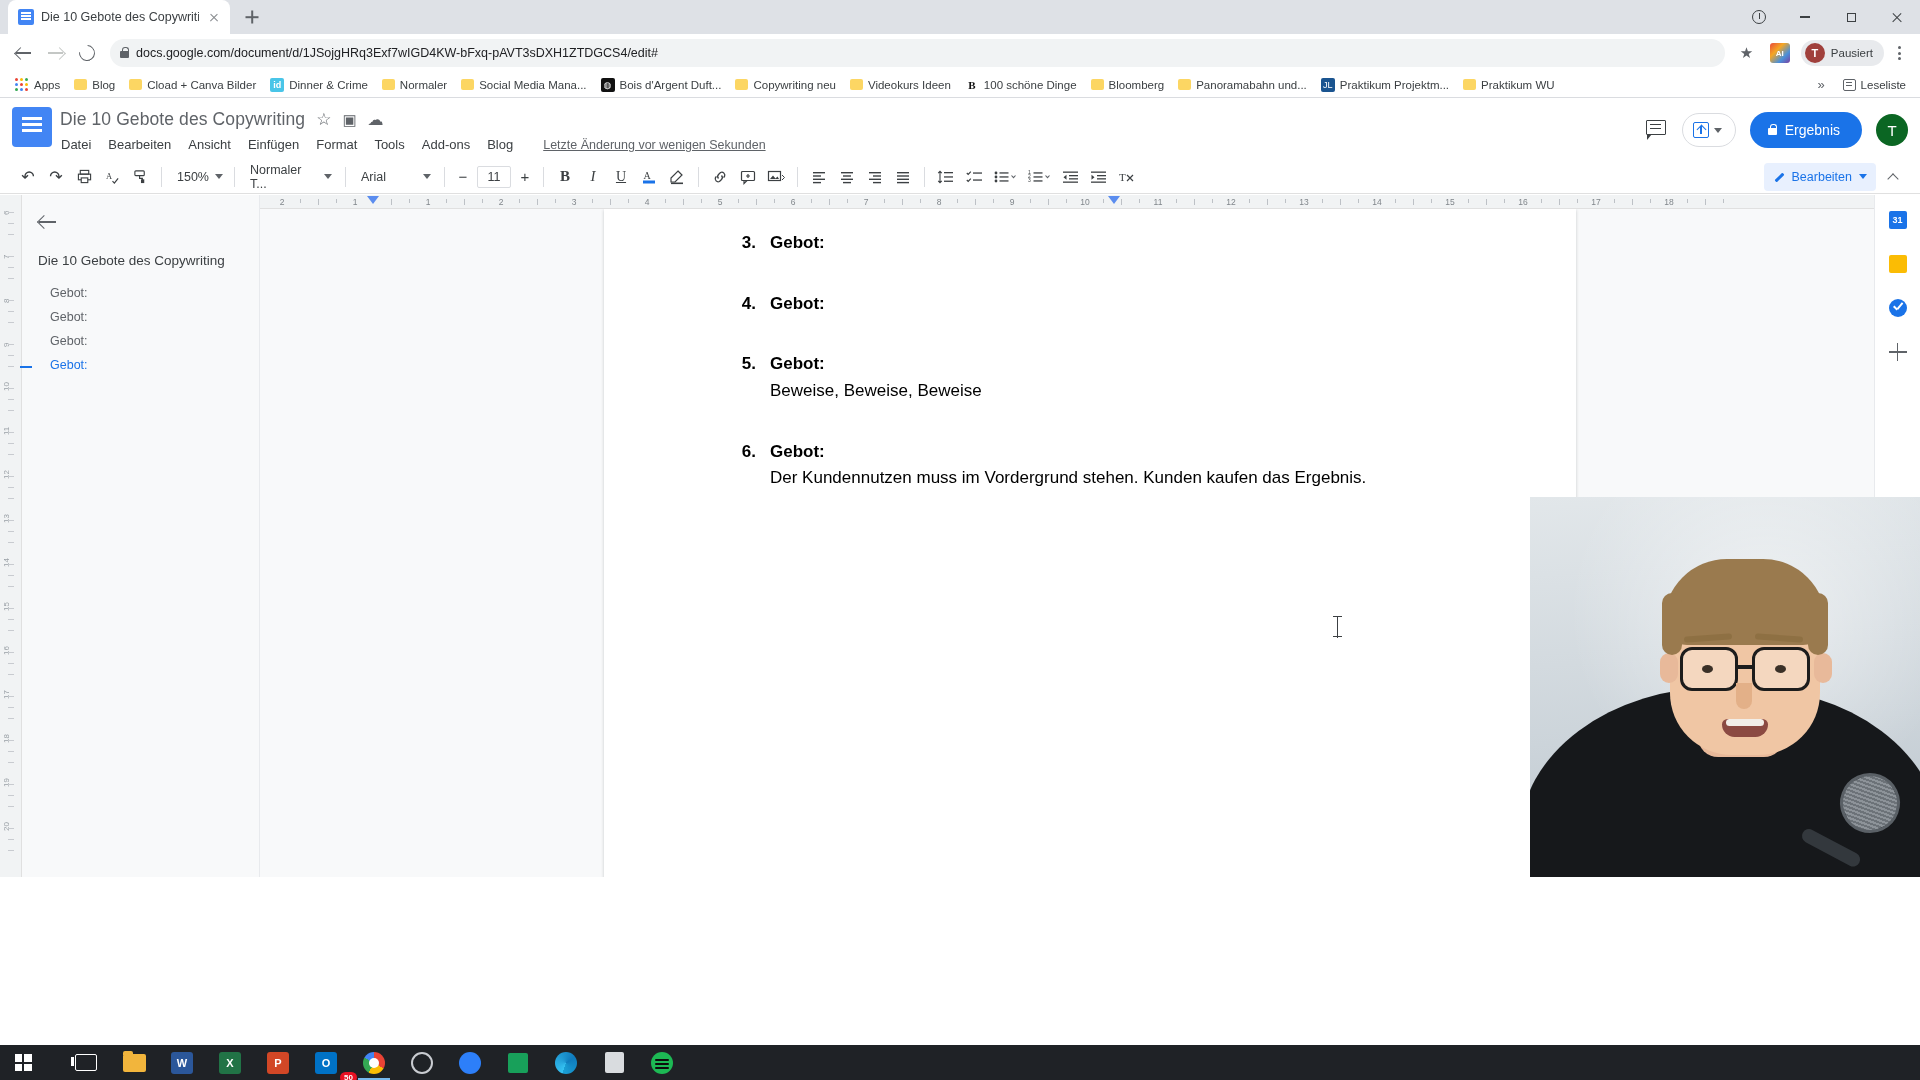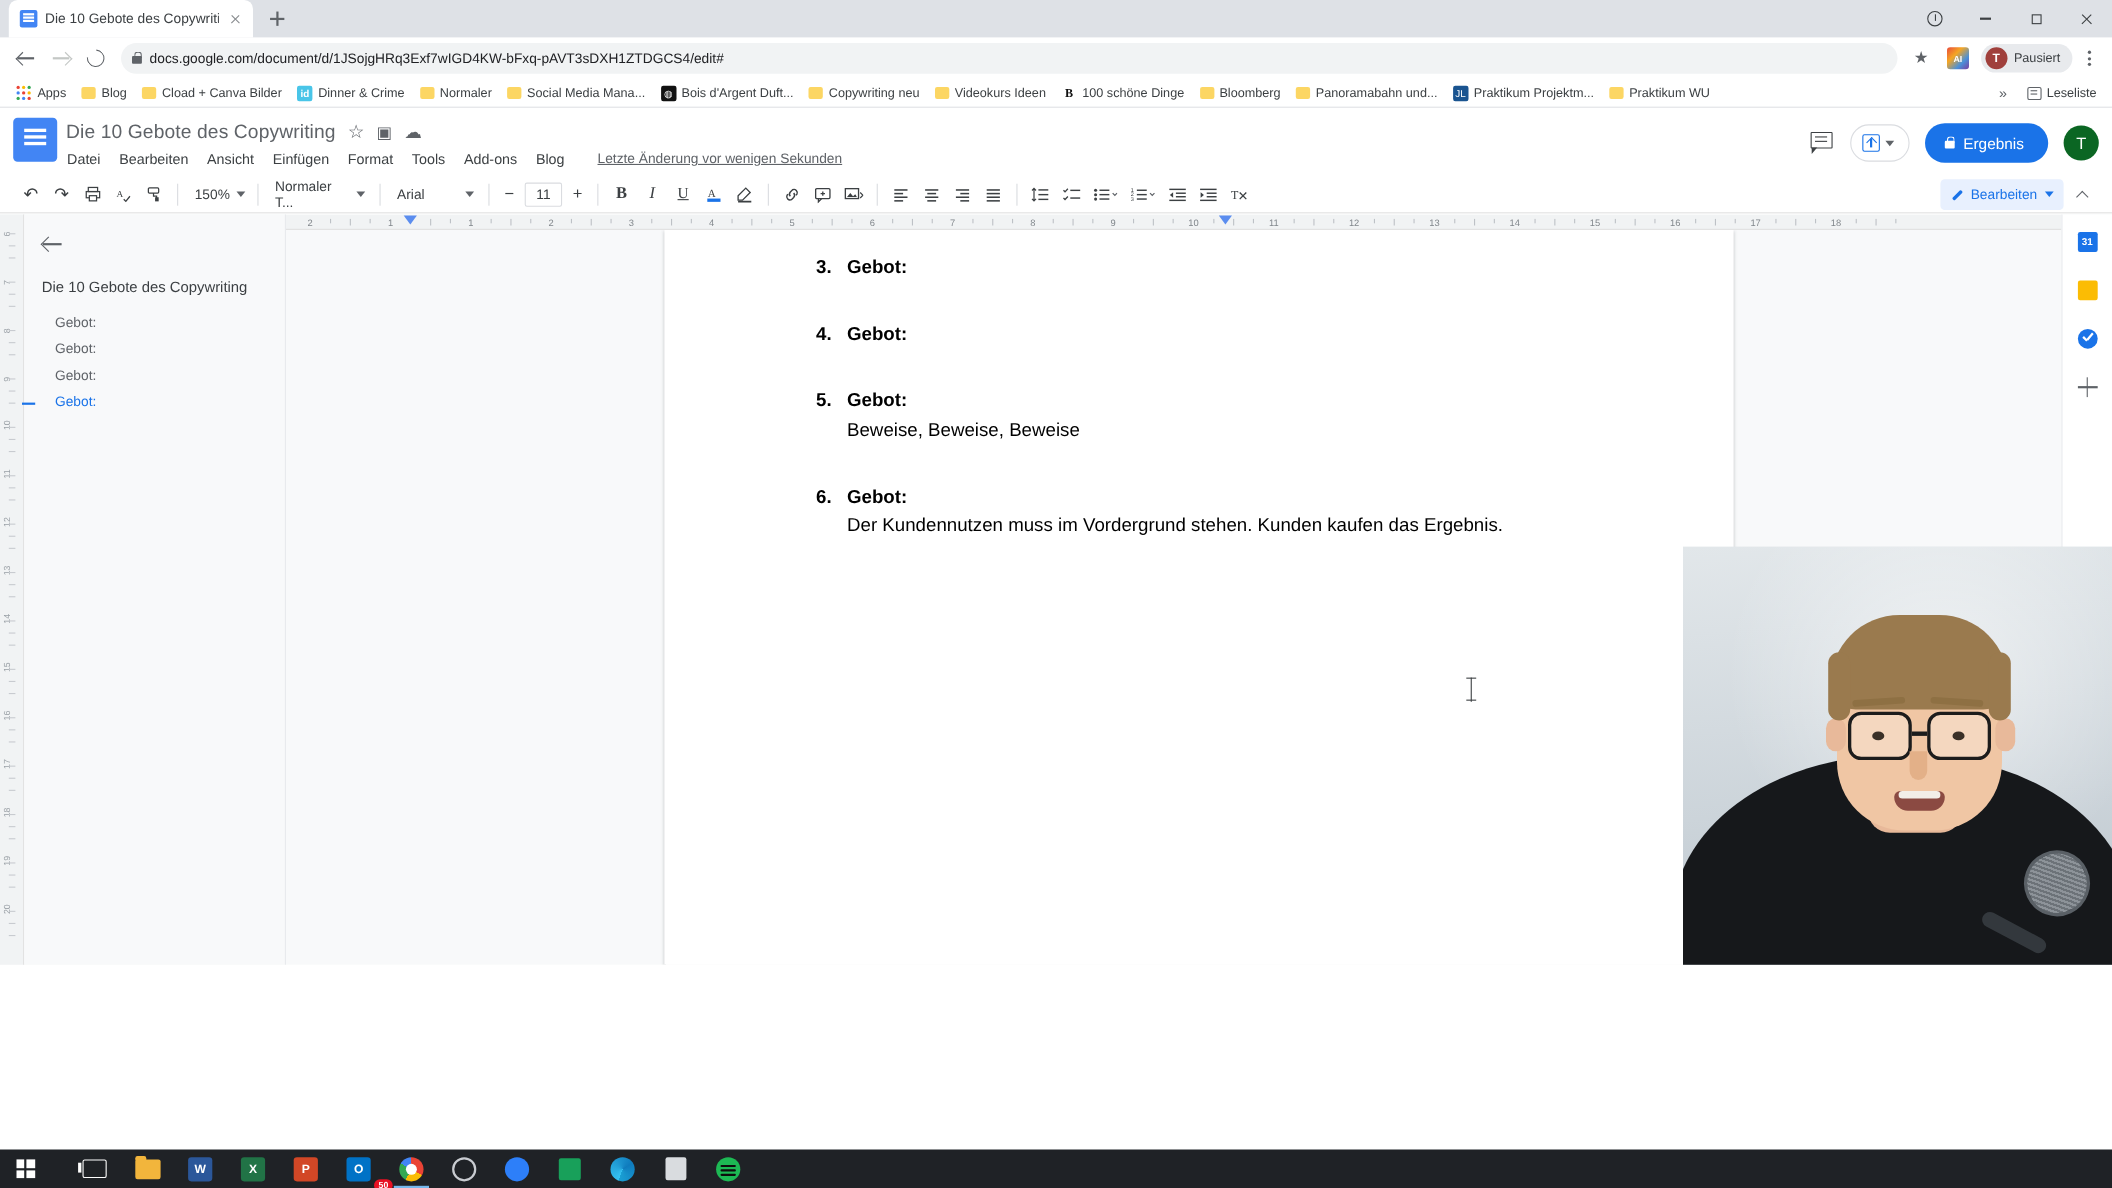--- a/index.html
+++ b/index.html
@@ -129,21 +129,21 @@
     width:40px;height:40px;background:#4285f4;border-radius:4px;flex:0 0 40px;position:relative;margin-right:8px;
   }
   .docs-logo:before{
     content:"";position:absolute;left:10px;top:10px;width:20px;height:2.6px;background:#fff;
     box-shadow:0 6px 0 #fff, 0 12px 0 #fff;
   }
   .docs-titleblock { display:flex;flex-direction:column; padding-top:2px; }
   .docs-titlerow { display:flex;align-items:center;gap:11px; }
   .doc-title { font-size:17.5px;color:#5f6368;font-weight:400;letter-spacing:.1px; }
   .t-ico { color:#5f6368;display:flex;align-items:center;justify-content:center;}
-  .docs-menurow { display:flex;align-items:flex-start;gap:17px;margin-top:7px;padding-left:1px; }
+  .docs-menurow { display:flex;align-items:center;gap:17px;margin-top:7px;padding-left:1px; }
   .menu-item { font-size:13px;color:#3c4043;cursor:default; }
   .lastedit { font-size:12.5px;color:#5f6368;text-decoration:underline;margin-left:13px; }
 
   .docs-header-right { position:absolute; right:12px; top:14px; display:flex; align-items:center; gap:14px; }
   .comment-ico { width:22px;height:20px;position:relative; }
   .comment-ico .box{position:absolute;left:0;top:0;width:20px;height:15px;border:1.8px solid #3c4043;border-radius:1px;}
   .comment-ico .box:before{content:"";position:absolute;left:3px;top:3px;width:11px;height:1.4px;background:#3c4043;box-shadow:0 4px 0 #3c4043;}
   .comment-ico .tail{position:absolute;left:1px;top:14px;width:0;height:0;border-left:5px solid #3c4043;border-bottom:6px solid transparent;}
   .present-btn {
     height:34px;min-width:54px;border:1px solid #dadce0;border-radius:17px;display:flex;align-items:center;

